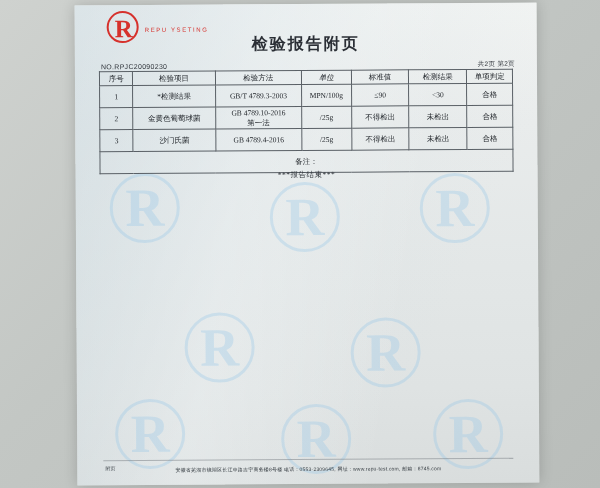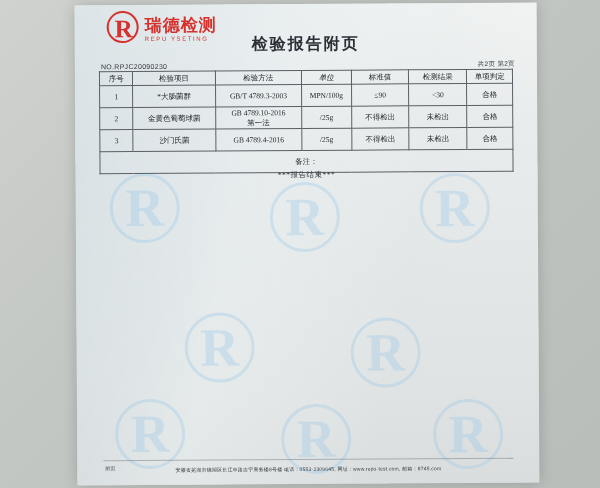--- a/index.html
+++ b/index.html
@@ -293,21 +293,20 @@
     </div>
 
     <div class="content">
 
       <div id="logo">
         <div id="logo-mark">
           <div class="circ"></div>
           <div class="rch">R</div>
         </div>
         <div id="logo-text">
-          <div id="logo-cn">瑞德检测</div>
           <div id="logo-en">REPU YSETING</div>
         </div>
       </div>
 
       <div id="doc-title">检验报告附页</div>
 
       <div id="report-no">NO.RPJC20090230</div>
       <div id="page-no">共2页 第2页</div>
 
       <table id="result-table">
@@ -318,21 +317,21 @@
             <th class="c-method">检验方法</th>
             <th class="c-unit">单位</th>
             <th class="c-std">标准值</th>
             <th class="c-res">检测结果</th>
             <th class="c-judge">单项判定</th>
           </tr>
         </thead>
         <tbody>
           <tr>
             <td>1</td>
-            <td>*大肠菌群</td>
+            <td>*检测结果</td>
             <td>GB/T 4789.3-2003</td>
             <td>MPN/100g</td>
             <td>≤90</td>
             <td>&lt;30</td>
             <td>合格</td>
           </tr>
           <tr>
             <td>2</td>
             <td>金黄色葡萄球菌</td>
             <td class="two-line">

